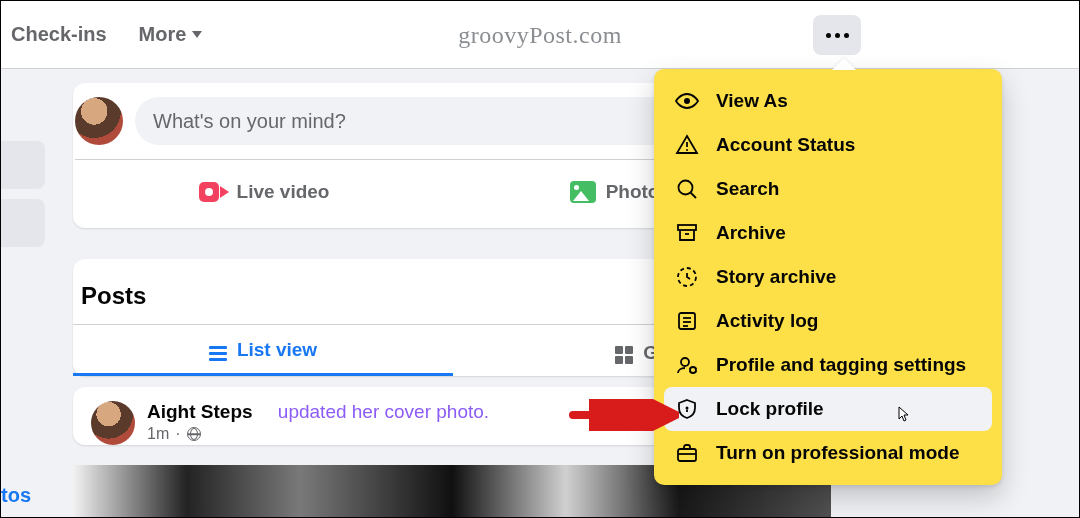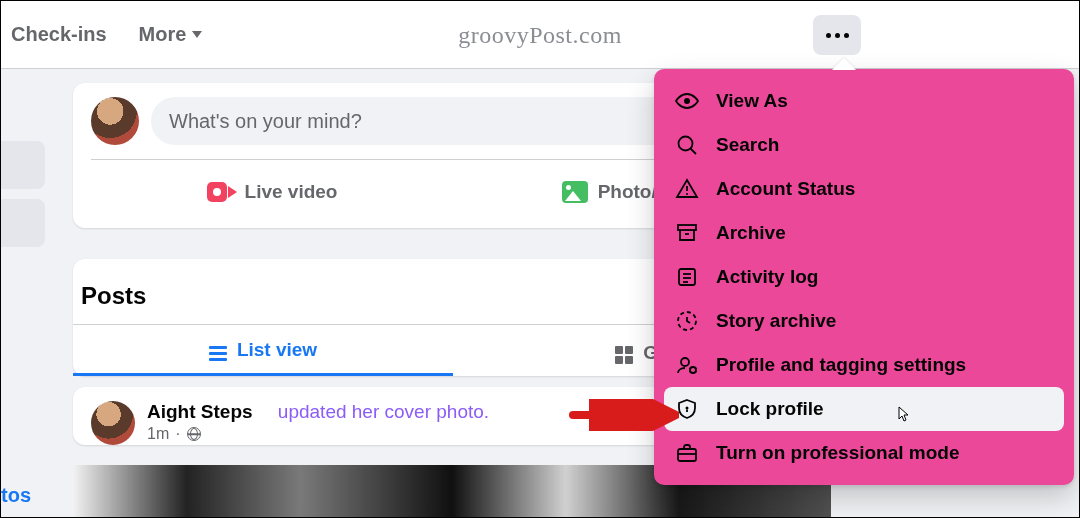--- a/index.html
+++ b/index.html
@@ -100,21 +100,21 @@
   
   .card {
     position: absolute;
     background: #fff;
     border-radius: 12px;
     box-shadow: 0 1px 2px rgba(0,0,0,0.12);
   }
   .composer {
     top: 82px; left: 72px;
     width: 760px;
-    padding: 14px 18px;
+    padding: 14px 2px;
   }
   .composer-row {
     display: flex; align-items: center; gap: 12px;
   }
   .avatar {
     width: 48px; height: 48px; border-radius: 50%;
     background: radial-gradient(circle at 40% 30%, #d7a87f 0 30%, #5a3a2a 30% 60%, #b04a3a 60% 100%);
     flex-shrink: 0;
   }
   .avatar.small { width: 44px; height: 44px; }
@@ -267,22 +267,22 @@
     background: linear-gradient(90deg, #e8e8e8 0%, #2b2b2b 15%, #7a7a7a 30%, #1a1a1a 50%, #c9c9c9 65%, #222 80%, #555 100%);
     border-top-left-radius: 0;
     filter: grayscale(1) contrast(1.1);
   }
 
   
   .dropdown {
     position: absolute;
     top: 68px;
     left: 653px;
-    width: 420px;
-    background: #ec4899;
+    width: 348px;
+    background: #fde047;
     border-radius: 10px;
     box-shadow: 0 12px 28px rgba(0,0,0,0.2), 0 2px 4px rgba(0,0,0,0.1);
     padding: 10px;
   }
   .dropdown::before {
     content: "";
     position: absolute;
     top: -11px; left: 178px;
     width: 0; height: 0;
     border-left: 12px solid transparent;
@@ -428,65 +428,65 @@
         <svg viewBox="0 0 24 24">
             <path d="M1 12s4-7 11-7 11 7 11 7-4 7-11 7S1 12 1 12z"></path>
             <circle cx="12" cy="12" r="3" fill="#050505" stroke="none"></circle>
           </svg>
       </span>
       <span>View As</span>
     </div>
     <div class="menu-item">
       <span class="menu-icon">
         <svg viewBox="0 0 24 24">
-            <circle cx="10.5" cy="10.5" r="7"></circle>
-            <line x1="21" y1="21" x2="15.5" y2="15.5"></line>
-          </svg>
-      </span>
-      <span>Search</span>
-    </div>
-    <div class="menu-item">
-      <span class="menu-icon">
-        <svg viewBox="0 0 24 24">
             <path d="M12 3 L22 20 H2 Z"></path>
             <line x1="12" y1="9" x2="12" y2="14"></line>
             <circle cx="12" cy="17" r="1" fill="#050505" stroke="none"></circle>
           </svg>
       </span>
       <span>Account Status</span>
     </div>
     <div class="menu-item">
       <span class="menu-icon">
         <svg viewBox="0 0 24 24">
+            <circle cx="10.5" cy="10.5" r="7"></circle>
+            <line x1="21" y1="21" x2="15.5" y2="15.5"></line>
+          </svg>
+      </span>
+      <span>Search</span>
+    </div>
+    <div class="menu-item">
+      <span class="menu-icon">
+        <svg viewBox="0 0 24 24">
             <rect x="3" y="4" width="18" height="5"></rect>
             <path d="M5 9v10h14V9"></path>
             <line x1="10" y1="13" x2="14" y2="13"></line>
           </svg>
       </span>
       <span>Archive</span>
+    </div>
+    <div class="menu-item">
+      <span class="menu-icon">
+        <svg viewBox="0 0 24 24">
+            <circle cx="12" cy="12" r="9" stroke-dasharray="4 3"></circle>
+            <polyline points="12 8 12 12 15 14"></polyline>
+          </svg>
+      </span>
+      <span>Story archive</span>
     </div>
     <div class="menu-item">
       <span class="menu-icon">
         <svg viewBox="0 0 24 24">
             <rect x="4" y="4" width="16" height="16" rx="2"></rect>
             <line x1="8" y1="9" x2="16" y2="9"></line>
             <line x1="8" y1="13" x2="16" y2="13"></line>
             <line x1="8" y1="17" x2="13" y2="17"></line>
           </svg>
       </span>
       <span>Activity log</span>
-    </div>
-    <div class="menu-item">
-      <span class="menu-icon">
-        <svg viewBox="0 0 24 24">
-            <circle cx="12" cy="12" r="9" stroke-dasharray="4 3"></circle>
-            <polyline points="12 8 12 12 15 14"></polyline>
-          </svg>
-      </span>
-      <span>Story archive</span>
     </div>
     <div class="menu-item">
       <span class="menu-icon">
         <svg viewBox="0 0 24 24">
             <circle cx="10" cy="9" r="4"></circle>
             <path d="M3 20c0-3 3-5 7-5"></path>
             <circle cx="18" cy="17" r="3"></circle>
             <path d="M18 13v1M18 20v1M14.5 15l.9.5M20.6 18.5l.9.5M14.5 19l.9-.5M20.6 15.5l.9-.5"></path>
           </svg>
       </span>

